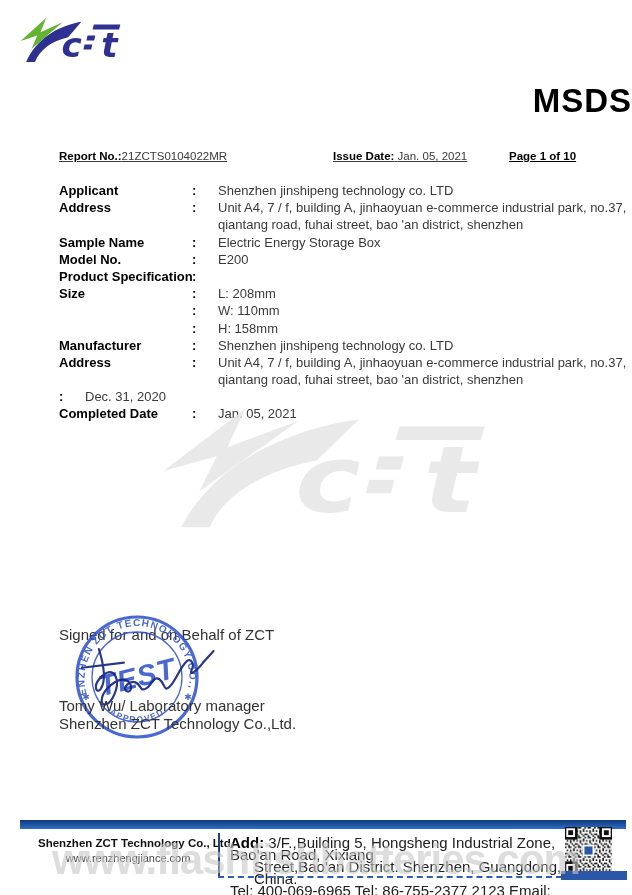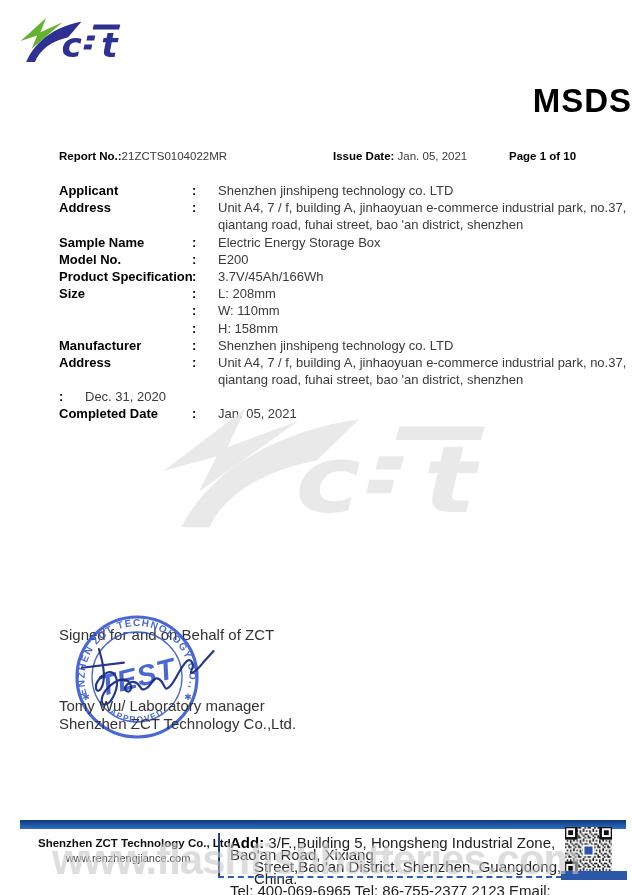--- a/index.html
+++ b/index.html
@@ -6,21 +6,21 @@
   .page{
     position:relative;width:632px;height:895px;background:#ffffff;
     font-family:"Liberation Sans",sans-serif;color:#3a3a3a;overflow:hidden;
   }
   
   .logo{position:absolute;left:14px;top:12px;width:116px;height:56px;}
   
   .doc-title{position:absolute;left:0;top:82px;width:632px;text-align:right;
     font-size:33px;font-weight:bold;color:#000;letter-spacing:1px;}
   
-  .meta{position:absolute;top:150px;font-size:11.5px;white-space:nowrap;color:#3a3a3a;}
+  .meta{position:absolute;top:150px;font-size:11.5px;white-space:nowrap;color:#3a3a3a;text-decoration:underline;}
   .meta b{color:#000;}
   .meta-report{left:59px;}
   .meta-issue{left:333px;}
   .meta-page{left:509px;color:#000;font-weight:bold;}
   
   .info{position:absolute;left:59px;top:182px;width:540px;font-size:13px;}
   .info-line{display:flex;height:17.2px;line-height:17.2px;white-space:nowrap;}
   .info-label{width:133px;font-weight:bold;color:#000;flex:none;}
   .info-colon{width:26px;font-weight:bold;color:#000;flex:none;}
   .info-value{flex:1;color:#3a3a3a;}
@@ -97,21 +97,20 @@
         <span class="info-value">Electric Energy Storage Box</span>
       </div>
     <div class="info-line">
         <span class="info-label">Model No.</span>
         <span class="info-colon">:</span>
         <span class="info-value">E200</span>
       </div>
     <div class="info-line">
         <span class="info-label">Product Specification</span>
         <span class="info-colon">:</span>
-        <span class="info-value">3.7V/45Ah/166Wh</span>
       </div>
     <div class="info-line">
         <span class="info-label">Size</span>
         <span class="info-colon">:</span>
         <span class="info-value">L: 208mm</span>
       </div>
     <div class="info-line">
         <span class="info-label"></span>
         <span class="info-colon">:</span>
         <span class="info-value">W: 110mm</span>

